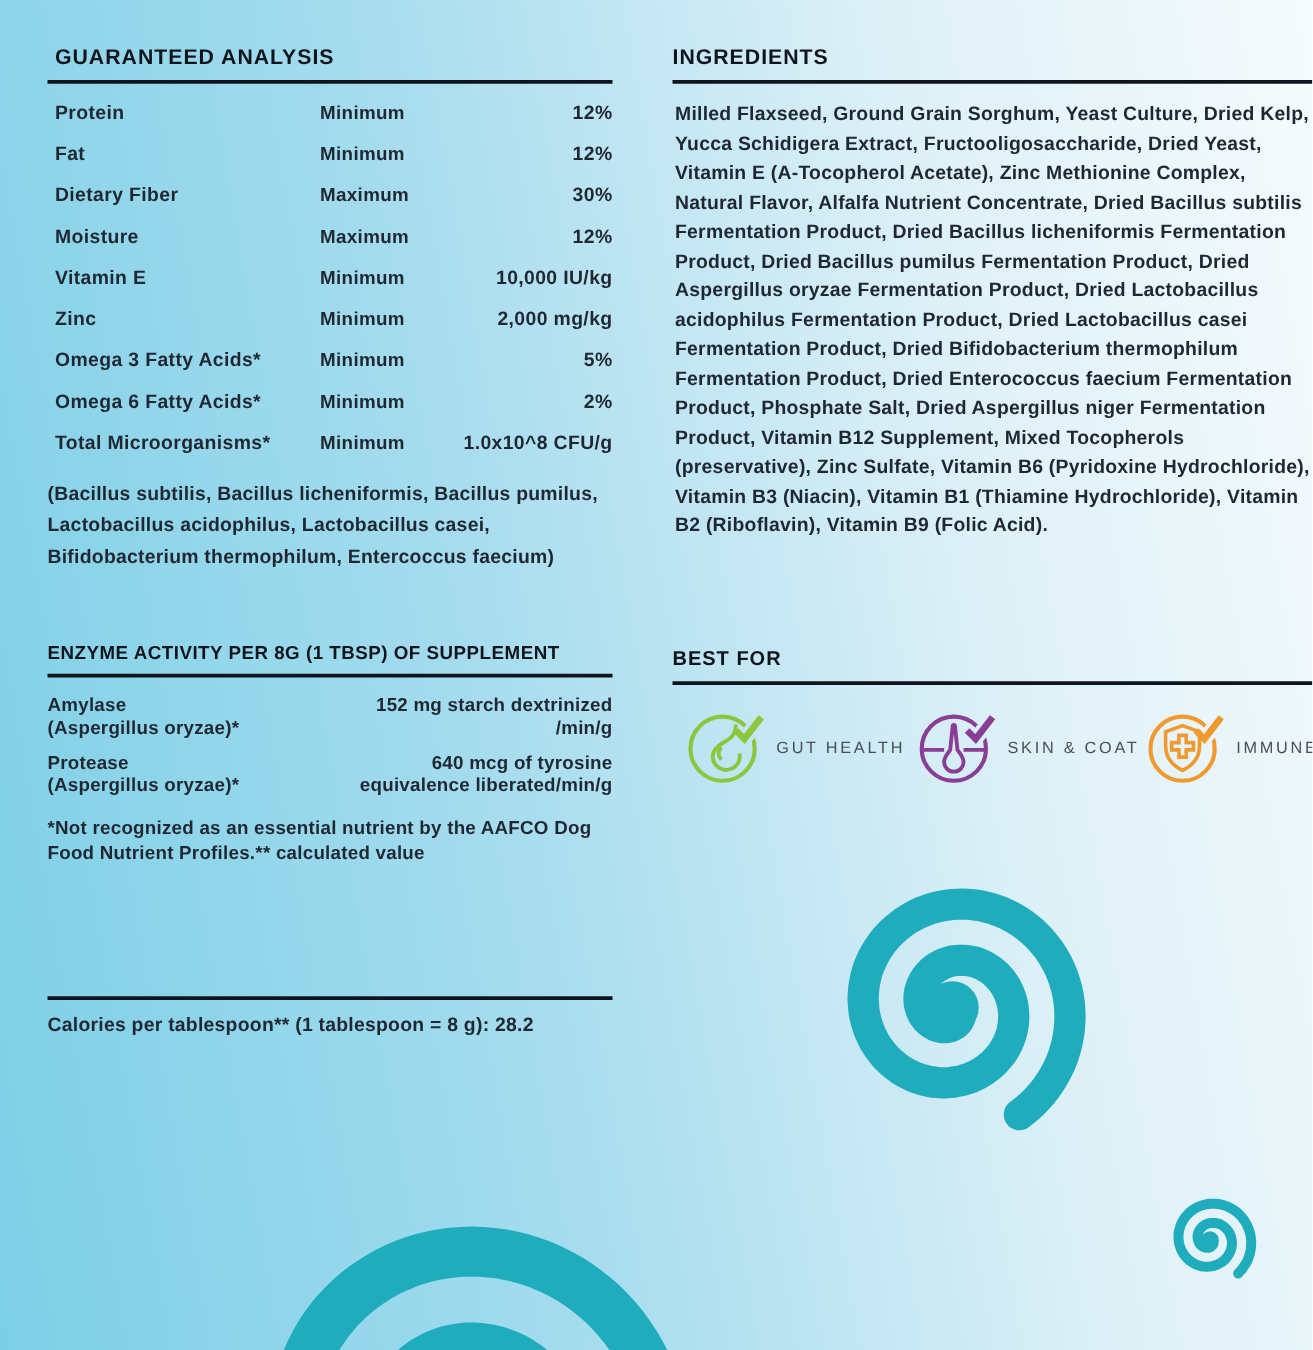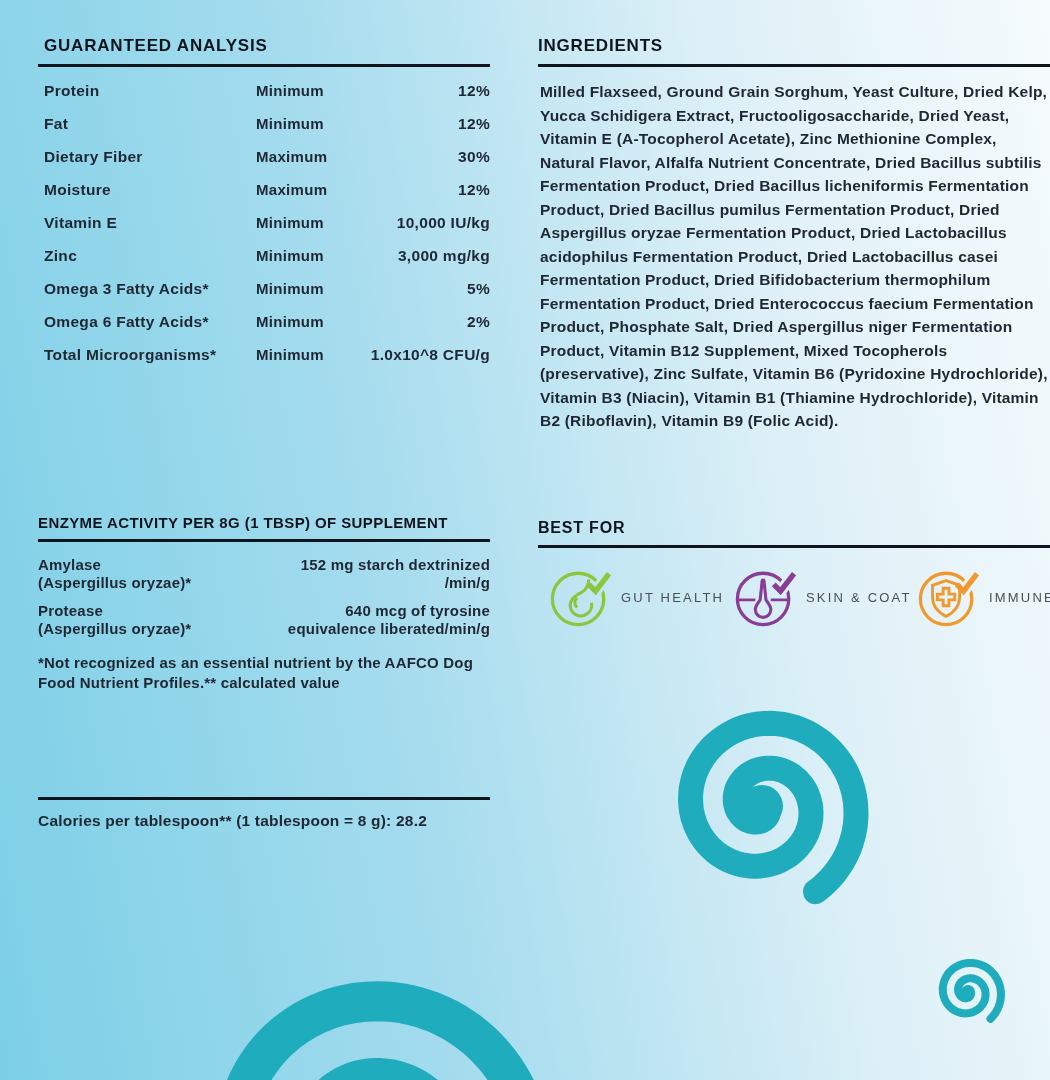--- a/index.html
+++ b/index.html
@@ -77,40 +77,41 @@
         <span class="ga-val">12%</span>
       </div>
       <div class="ga-row">
         <span class="ga-name">Vitamin E</span>
         <span class="ga-basis">Minimum</span>
         <span class="ga-val">10,000 IU/kg</span>
       </div>
       <div class="ga-row">
         <span class="ga-name">Zinc</span>
         <span class="ga-basis">Minimum</span>
-        <span class="ga-val">3,000 mg/kg</span>
+        <span class="ga-val">2,000 mg/kg</span>
       </div>
       <div class="ga-row">
         <span class="ga-name">Omega 3 Fatty Acids*</span>
         <span class="ga-basis">Minimum</span>
         <span class="ga-val">5%</span>
       </div>
       <div class="ga-row">
         <span class="ga-name">Omega 6 Fatty Acids*</span>
         <span class="ga-basis">Minimum</span>
         <span class="ga-val">2%</span>
       </div>
       <div class="ga-row">
         <span class="ga-name">Total Microorganisms*</span>
         <span class="ga-basis">Minimum</span>
         <span class="ga-val">1.0x10^8 CFU/g</span>
       </div>
     </div>
   </section>
 
+  <p class="sec" id="ga-note">(Bacillus subtilis, Bacillus licheniformis, Bacillus pumilus, Lactobacillus acidophilus, Lactobacillus casei, Bifidobacterium thermophilum, Entercoccus faecium)</p>
 
   <section class="sec" id="sec-enzyme">
     <h2 class="h small">ENZYME ACTIVITY PER 8G (1 TBSP) OF SUPPLEMENT</h2>
     <div class="rule"></div>
     <div class="enz-rows">
       <div class="enz-row">
         <div>
           <div class="enz-name">Amylase</div>
           <div class="enz-src">(Aspergillus oryzae)*</div>
         </div>

